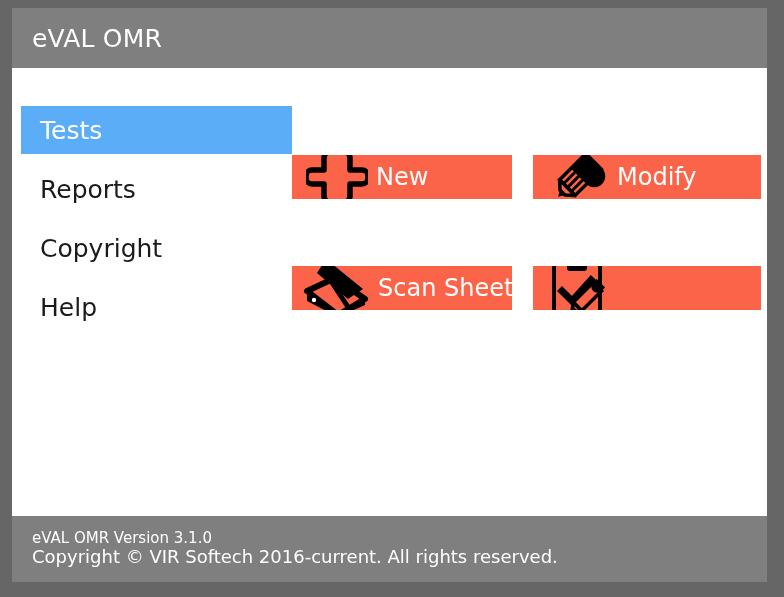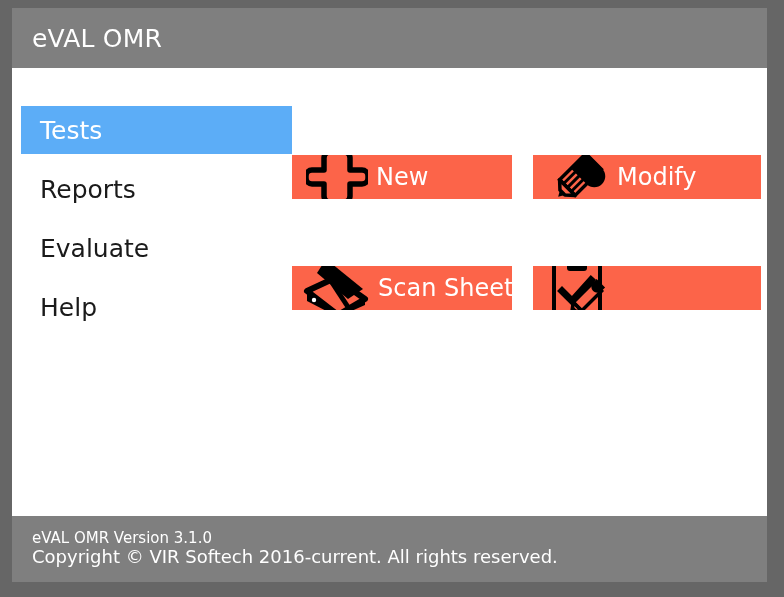--- a/index.html
+++ b/index.html
@@ -128,21 +128,21 @@
   <div class="content-area">
 
     <div class="sidebar">
       <div class="nav-item active">
         <span>Tests</span>
       </div>
       <div class="nav-item">
         <span>Reports</span>
       </div>
       <div class="nav-item">
-        <span>Evaluate</span>
+        <span>Copyright</span>
       </div>
       <div class="nav-item">
         <span>Help</span>
       </div>
     </div>
 
     <div class="tiles">
 
       <div class="tile tile-new">
         <span class="tile-icon">

